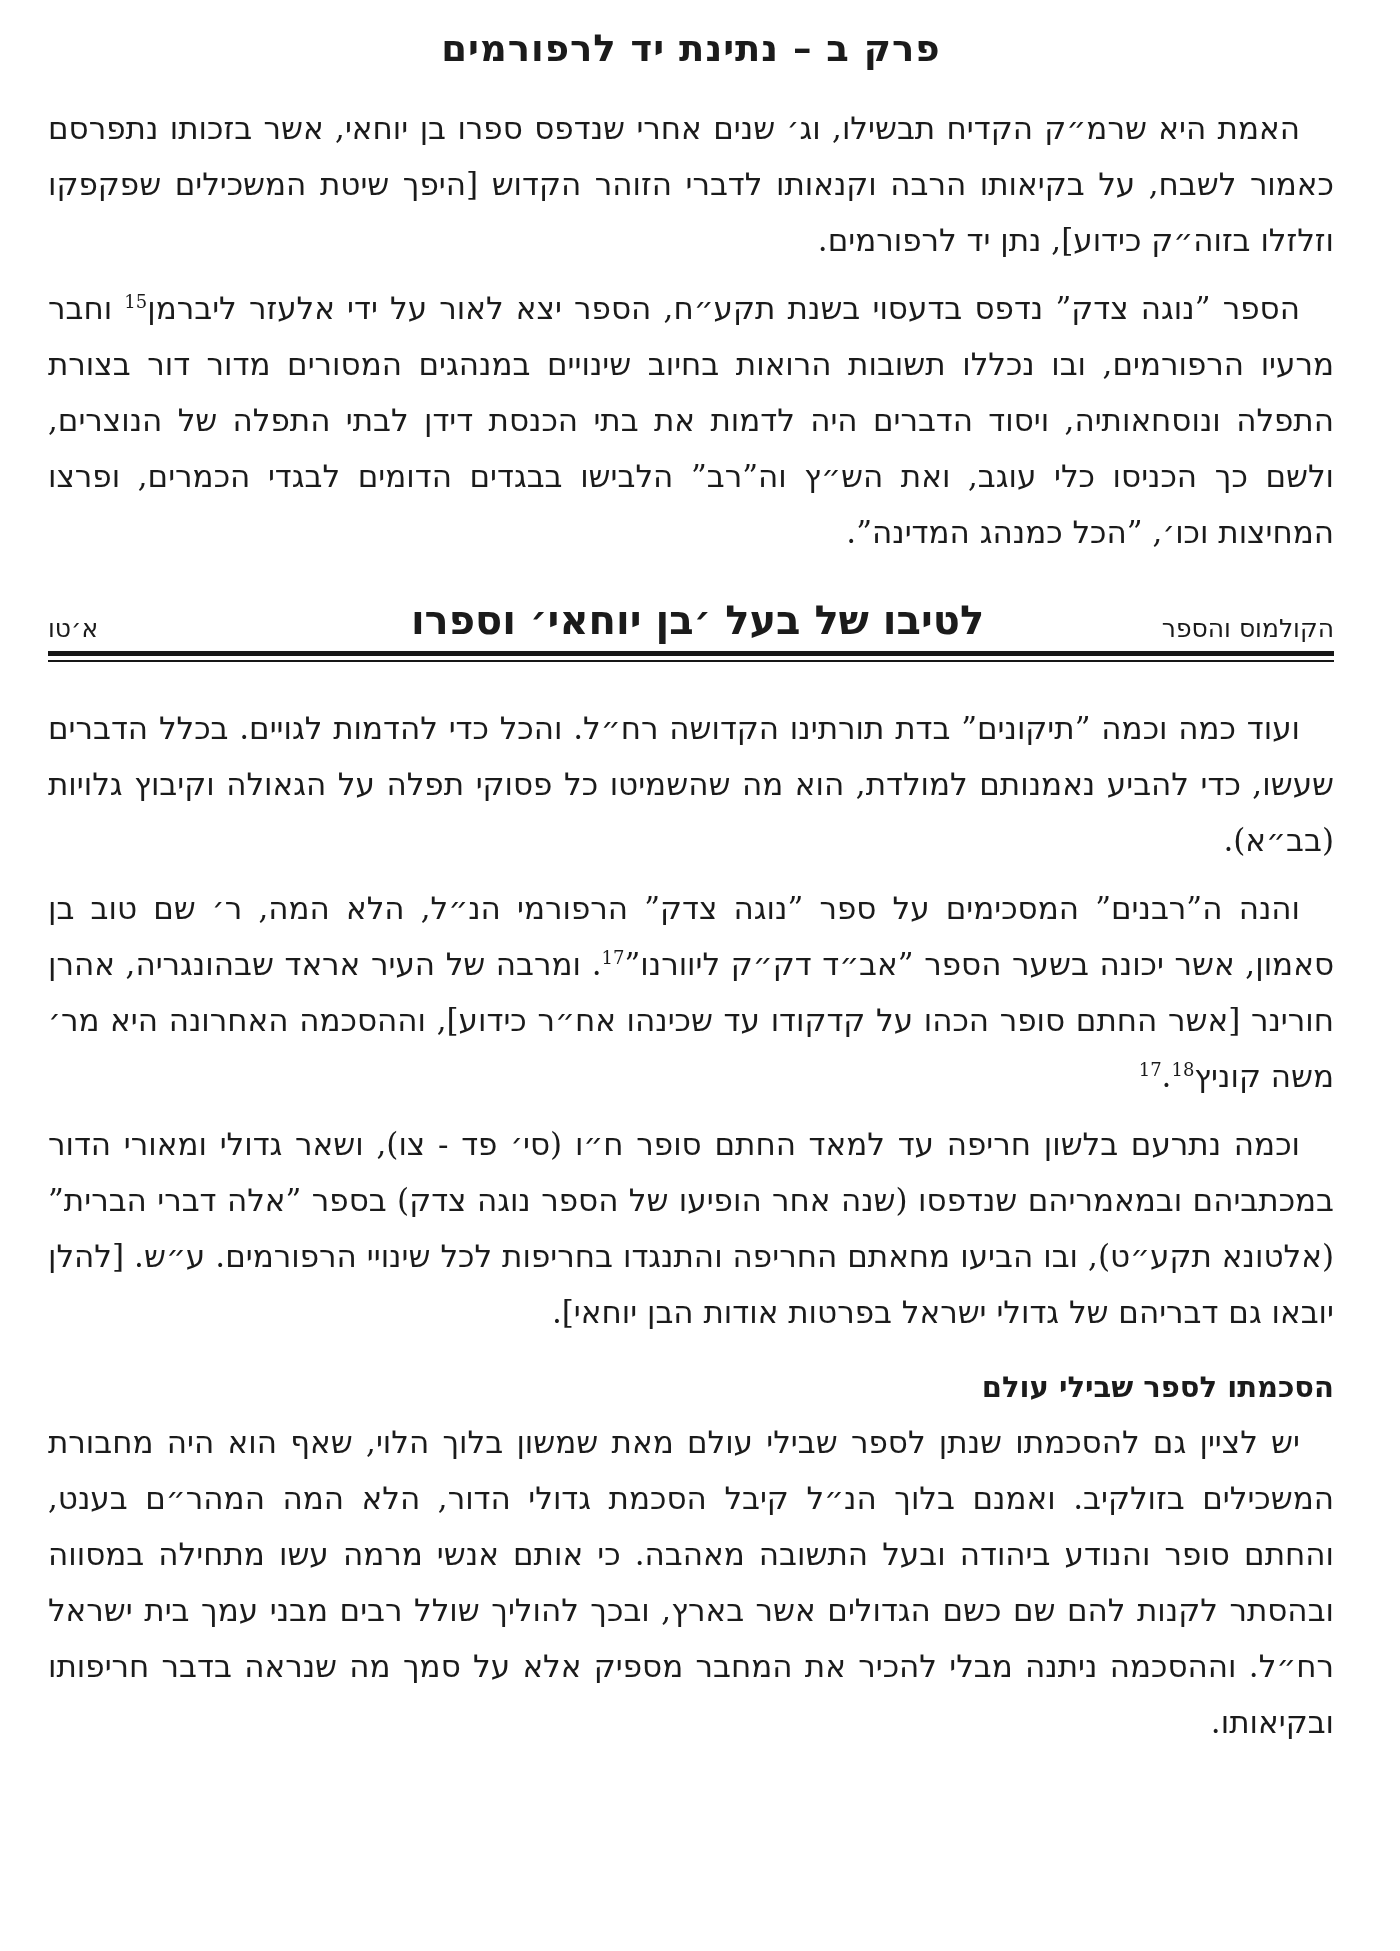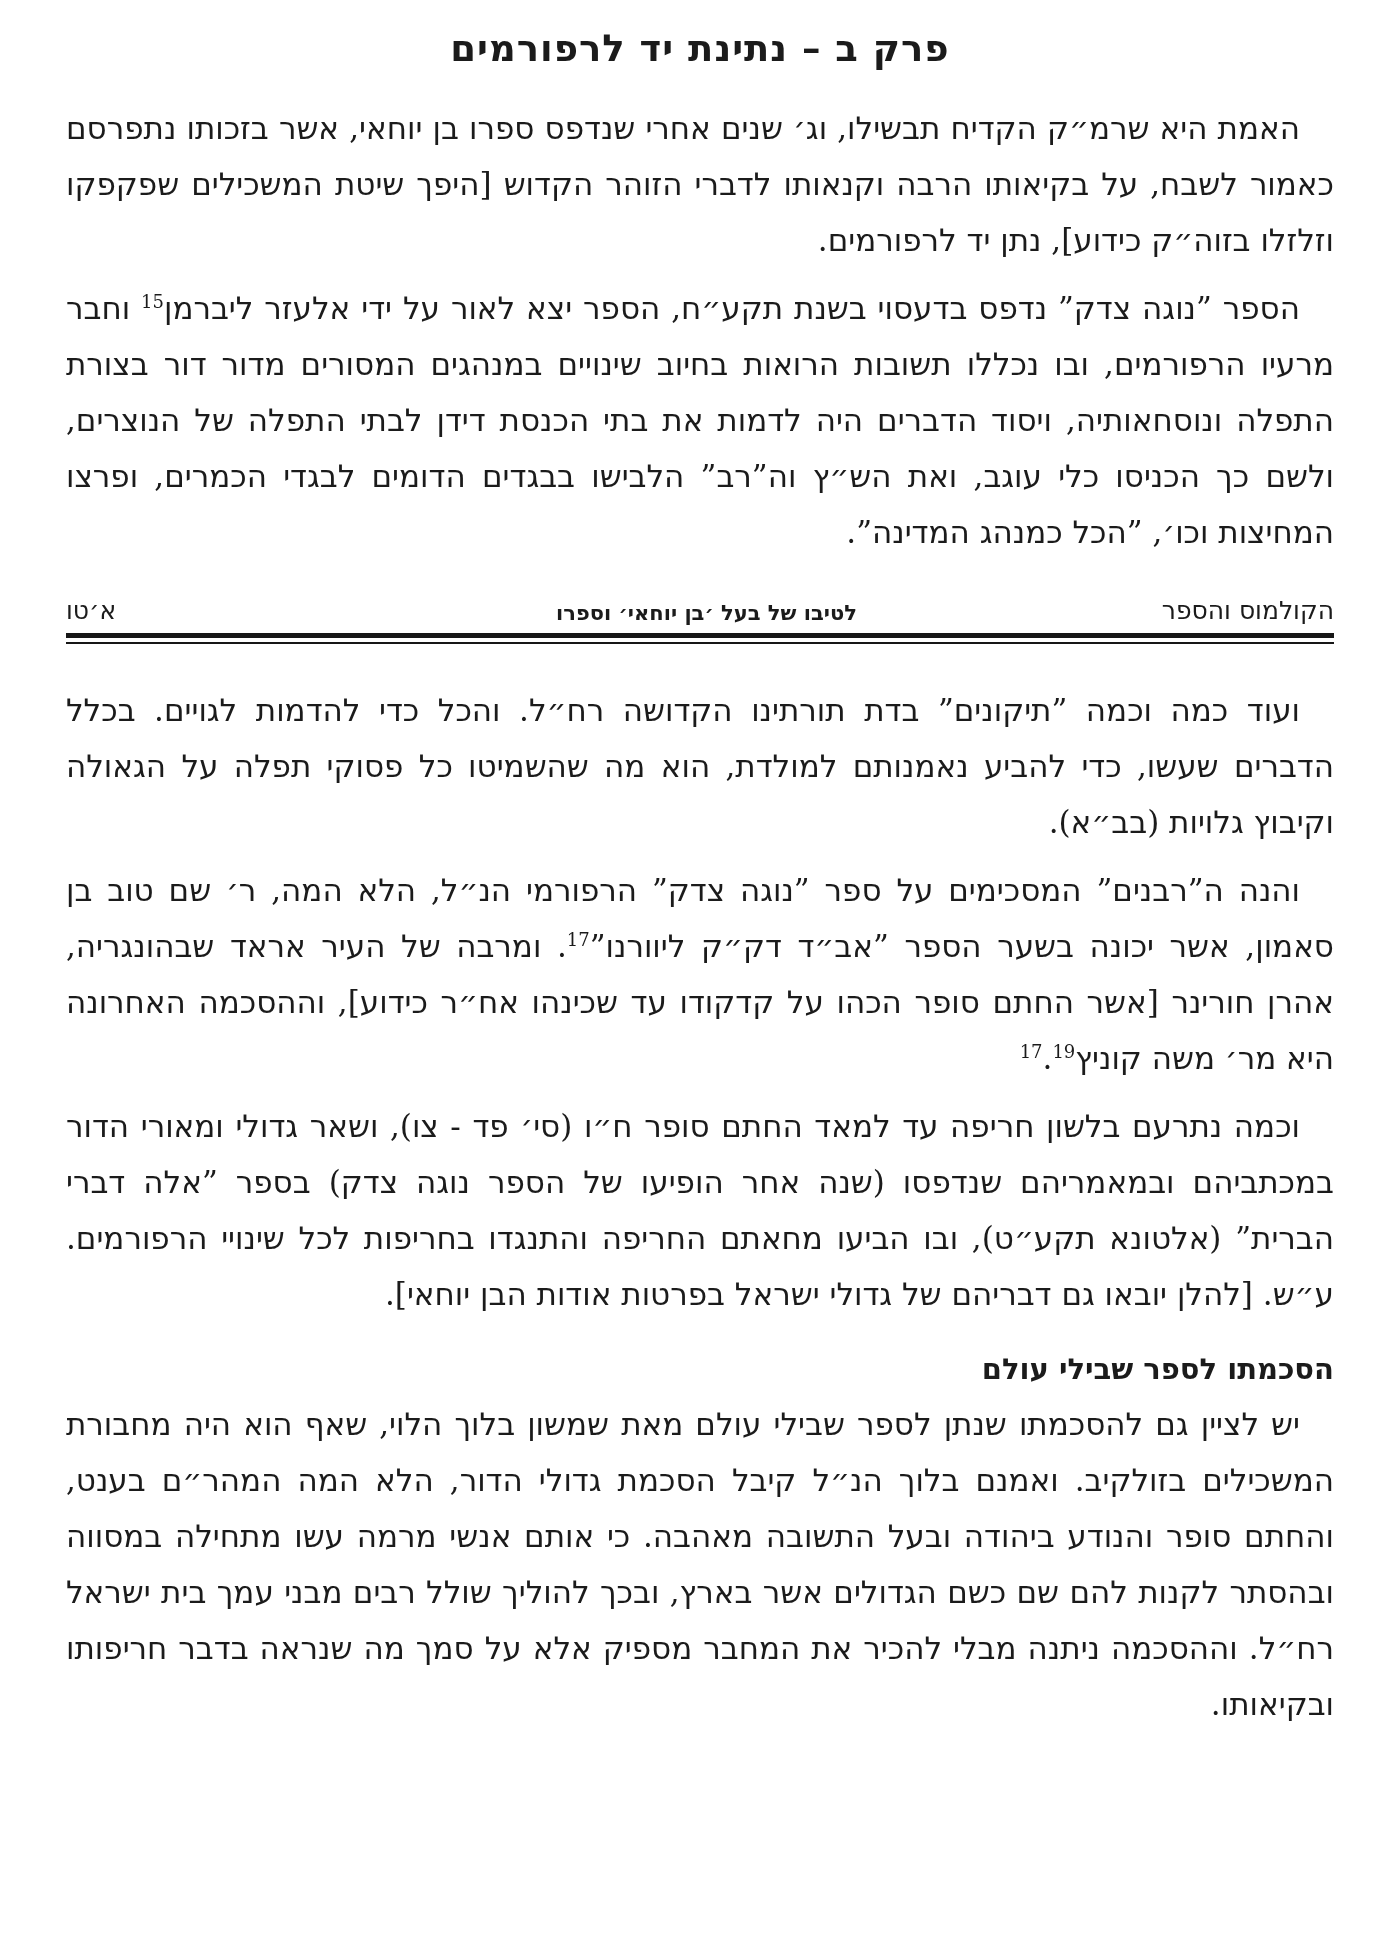--- a/index.html
+++ b/index.html
@@ -1,20 +1,20 @@
 <!DOCTYPE html>
 <html lang="he" dir="rtl"><head>
 <meta charset="utf-8">
 <style>
   html,body{margin:0;padding:0;background:#ffffff;}
   .page{
     position:relative;
     width:1400px;height:1951px;
     box-sizing:border-box;
-    padding:26px 66px 0 66px;
+    padding:26px 66px 0 48px;
     background:#ffffff;
     color:#1b1b1b;
     direction:rtl;
     font-family:"DejaVu Serif","DejaVu Sans",serif;
     overflow:hidden;
   }
   .doc-title{
     text-align:center;
     font-size:37px;
     font-weight:bold;
@@ -44,21 +44,21 @@
   .phb-row{
     display:grid;
     grid-template-columns:1fr auto 1fr;
     align-items:end;
     font-size:25px;
   }
   .phb-side-right{justify-self:start;}
   .phb-side-left{justify-self:end;text-align:center;}
   .phb-center{
     font-weight:bold;
-    font-size:21px;
+    font-size:40px;
     margin-left:13px;
   }
   .rule-double{
     margin-top:8px;
     border-top:5px solid #161616;
     border-bottom:2px solid #161616;
     height:4px;
   }
 </style>
 </head>
@@ -77,19 +77,19 @@
     <div class="phb-row">
       <span class="phb-side-right">הקולמוס והספר</span>
       <span class="phb-center">לטיבו של בעל ׳בן יוחאי׳ וספרו</span>
       <span class="phb-side-left">א׳טו</span>
     </div>
     <div class="rule-double"></div>
   </div>
 
   <div class="flow">
       <p class="para">ועוד כמה וכמה ”תיקונים” בדת תורתינו הקדושה רח״ל. והכל כדי להדמות לגויים. בכלל הדברים שעשו, כדי להביע נאמנותם למולדת, הוא מה שהשמיטו כל פסוקי תפלה על הגאולה וקיבוץ גלויות (בב״א).</p>
-      <p class="para">והנה ה”רבנים” המסכימים על ספר ”נוגה צדק” הרפורמי הנ״ל, הלא המה, ר׳ שם טוב בן סאמון, אשר יכונה בשער הספר ”אב״ד דק״ק ליוורנו”<sup class="fn">17</sup>. ומרבה של העיר אראד שבהונגריה, אהרן חורינר [אשר החתם סופר הכהו על קדקודו עד שכינהו אח״ר כידוע], וההסכמה האחרונה היא מר׳ משה קוניץ<sup class="fn">17</sup>.<sup class="fn">19</sup></p>
+      <p class="para">והנה ה”רבנים” המסכימים על ספר ”נוגה צדק” הרפורמי הנ״ל, הלא המה, ר׳ שם טוב בן סאמון, אשר יכונה בשער הספר ”אב״ד דק״ק ליוורנו”<sup class="fn">17</sup>. ומרבה של העיר אראד שבהונגריה, אהרן חורינר [אשר החתם סופר הכהו על קדקודו עד שכינהו אח״ר כידוע], וההסכמה האחרונה היא מר׳ משה קוניץ<sup class="fn">17</sup>.<sup class="fn">18</sup></p>
       <p class="para">וכמה נתרעם בלשון חריפה עד למאד החתם סופר ח״ו (סי׳ פד - צו), ושאר גדולי ומאורי הדור במכתביהם ובמאמריהם שנדפסו (שנה אחר הופיעו של הספר נוגה צדק) בספר ”אלה דברי הברית” (אלטונא תקע״ט), ובו הביעו מחאתם החריפה והתנגדו בחריפות לכל שינויי הרפורמים. ע״ש. [להלן יובאו גם דבריהם של גדולי ישראל בפרטות אודות הבן יוחאי].</p>
       <h2 class="sec-heading">הסכמתו לספר שבילי עולם</h2>
       <p class="para">יש לציין גם להסכמתו שנתן לספר שבילי עולם מאת שמשון בלוך הלוי, שאף הוא היה מחבורת המשכילים בזולקיב. ואמנם בלוך הנ״ל קיבל הסכמת גדולי הדור, הלא המה המהר״ם בענט, והחתם סופר והנודע ביהודה ובעל התשובה מאהבה. כי אותם אנשי מרמה עשו מתחילה במסווה ובהסתר לקנות להם שם כשם הגדולים אשר בארץ, ובכך להוליך שולל רבים מבני עמך בית ישראל רח״ל. וההסכמה ניתנה מבלי להכיר את המחבר מספיק אלא על סמך מה שנראה בדבר חריפותו ובקיאותו.</p>
     </div>
 
 </div>
 
 </body></html>

